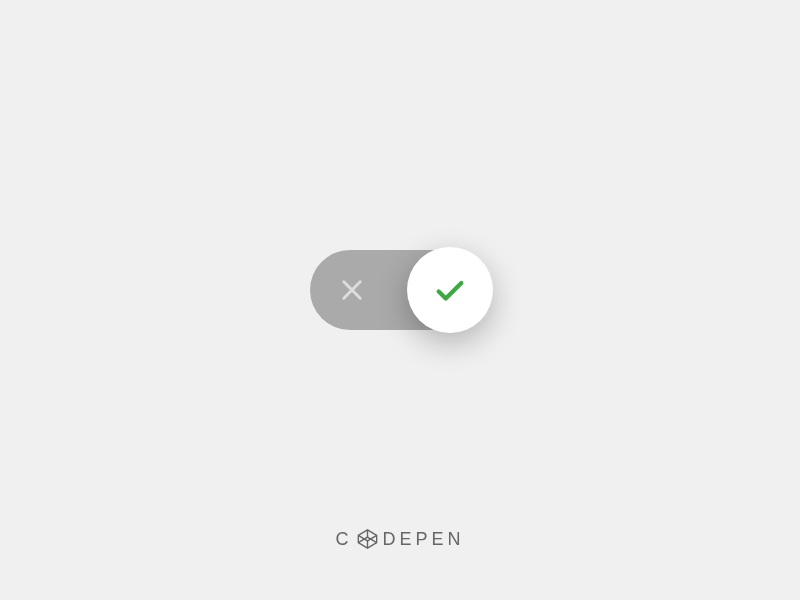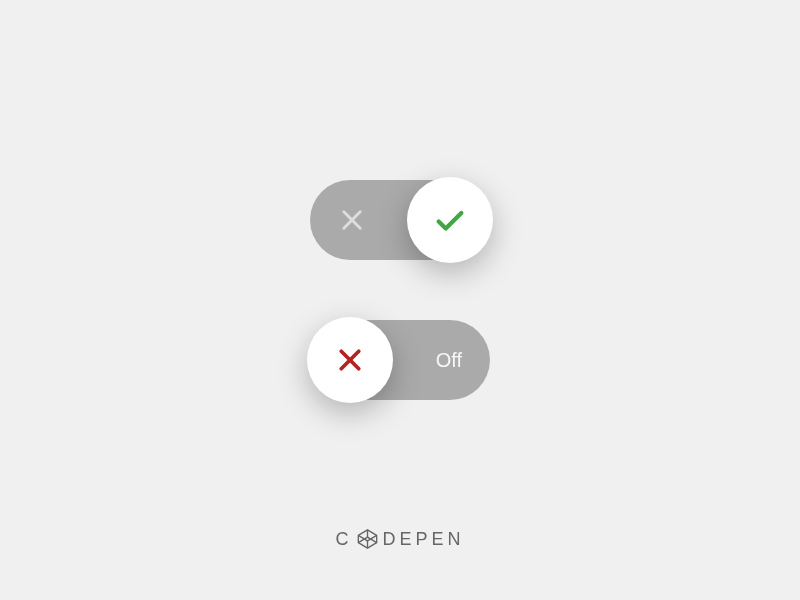--- a/index.html
+++ b/index.html
@@ -119,33 +119,20 @@
     </div>
     <div class="toggle-knob">
       <span>
         <svg class="icon-check" viewBox="0 0 24 24" fill="none" stroke="#3fa843" stroke-width="3" stroke-linecap="round" stroke-linejoin="round">
           <polyline points="4,13 9,18 20,7"></polyline>
         </svg>
       </span>
     </div>
   </div>
 
-  <div class="toggle off">
-    <div class="toggle-track">
-      <span class="toggle-label right">Off</span>
-    </div>
-    <div class="toggle-knob">
-      <span>
-        <svg class="icon-x-red" viewBox="0 0 24 24" fill="none" stroke="#b42222" stroke-width="3" stroke-linecap="round">
-          <line x1="5" y1="5" x2="19" y2="19"></line>
-          <line x1="19" y1="5" x2="5" y2="19"></line>
-        </svg>
-      </span>
-    </div>
-  </div>
 
 </div>
 
 <div class="footer-logo">
   <span>C</span>
   <span class="logo-icon">
     <svg viewBox="0 0 24 24" fill="none" stroke="#666" stroke-width="1.5" stroke-linejoin="round">
       <polygon points="12,2 22,8 22,16 12,22 2,16 2,8"></polygon>
       <polyline points="2,8 12,14 22,8"></polyline>
       <polyline points="2,16 12,10 22,16"></polyline>

